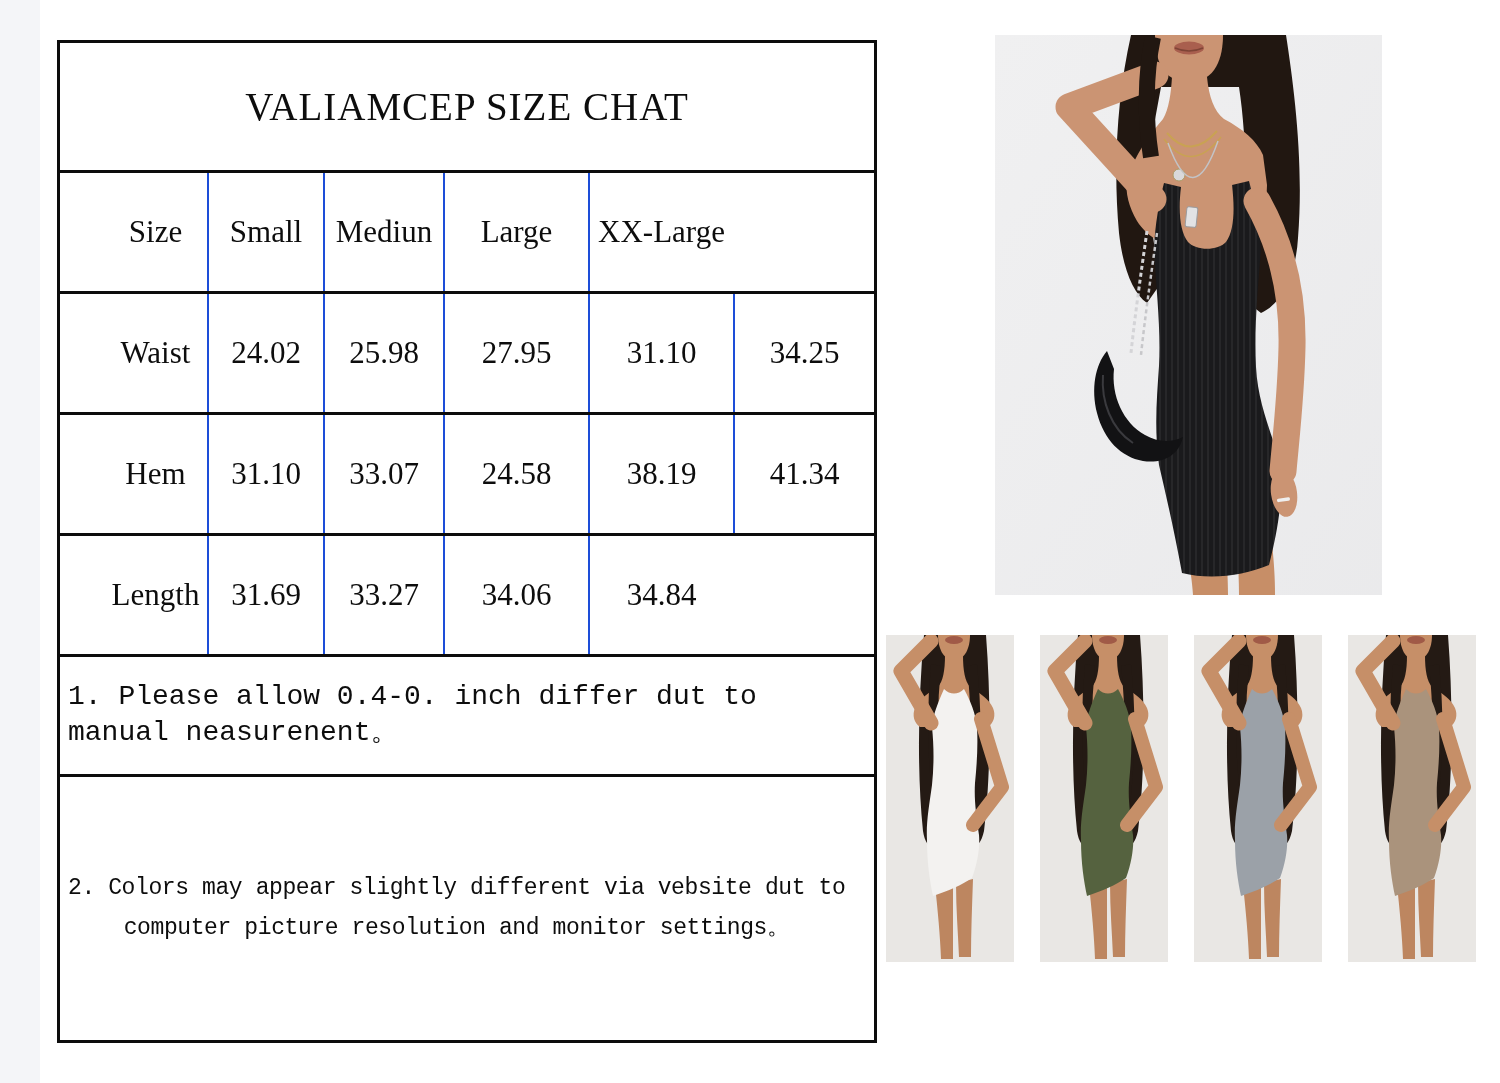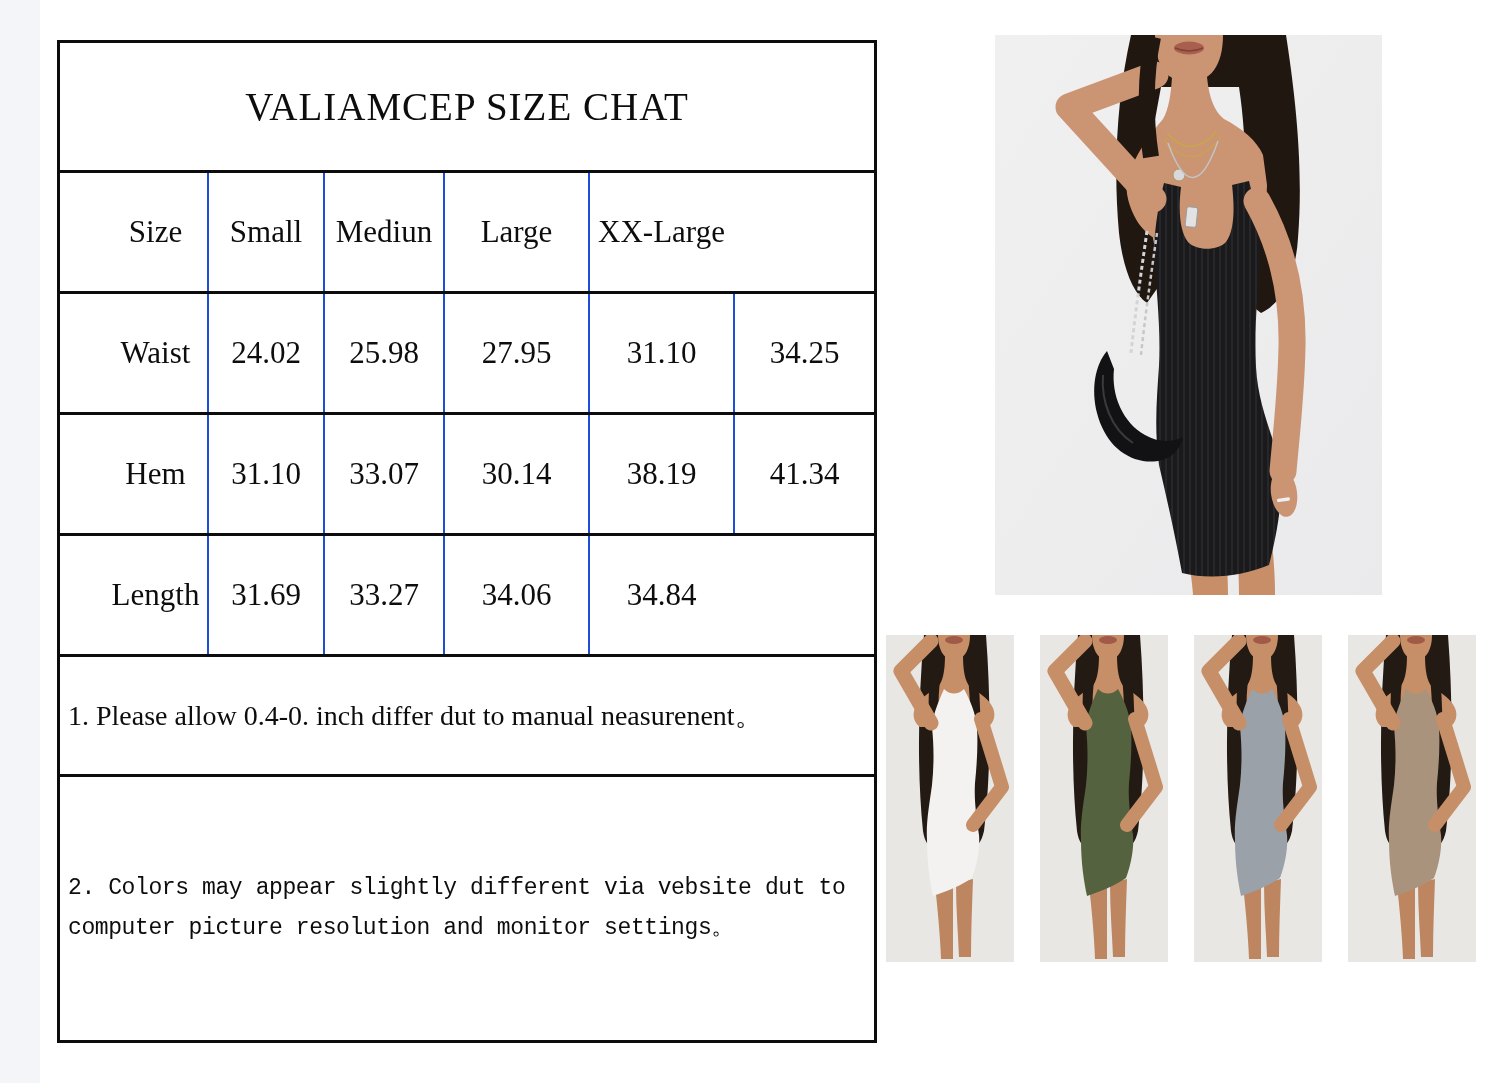--- a/index.html
+++ b/index.html
@@ -34,30 +34,32 @@
   }
   .grid-row > div {
     display:flex; align-items:center; justify-content:center;
     border-left:2px solid #1d4ed8;
     font-size:31px;
   }
   .grid-row > div:first-child { border-left:none;margin-left:44px; }
   .note {
     display:flex; align-items:center;
     padding:0 8px;
+    font-family:Liberation Mono, monospace;
   }
   .note-1 {
     height:120px; border-bottom:3px solid #0c0c0c;
     font-size:28px;
   }
   .note-2 {
     flex:1;
     font-family:"Liberation Mono", monospace;
     font-size:23px; letter-spacing:-0.4px; line-height:1.7;
     white-space:pre-line;
+    text-align:center;
   }
   
   .main-photo {
     position:absolute; left:995px; top:35px; width:387px; height:560px;
     display:block;
   }
   .thumb {
     position:absolute; top:635px; width:128px; height:327px; display:block;
   }
   .thumb-1 { left:886px; }
@@ -88,21 +90,21 @@
     <div>25.98</div>
     <div>27.95</div>
     <div>31.10</div>
     <div>34.25</div>
   </div>
 
   <div class="grid-row">
     <div>Hem</div>
     <div>31.10</div>
     <div>33.07</div>
-    <div>30.14</div>
+    <div>24.58</div>
     <div>38.19</div>
     <div>41.34</div>
   </div>
 
   <div class="grid-row">
     <div>Length</div>
     <div>31.69</div>
     <div>33.27</div>
     <div>34.06</div>
     <div>34.84</div>

